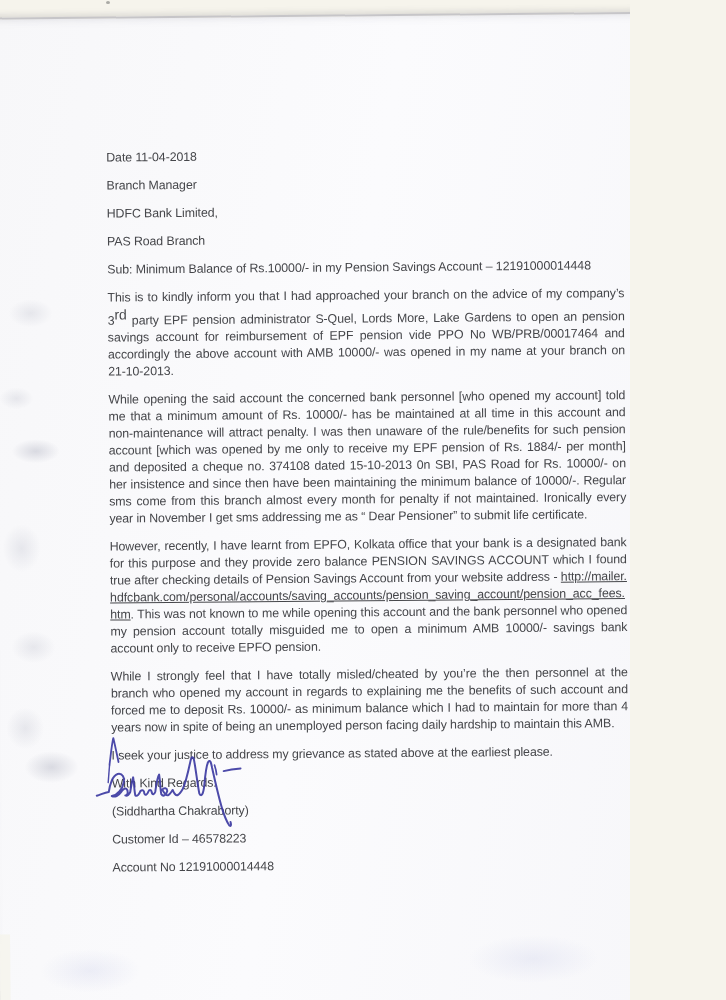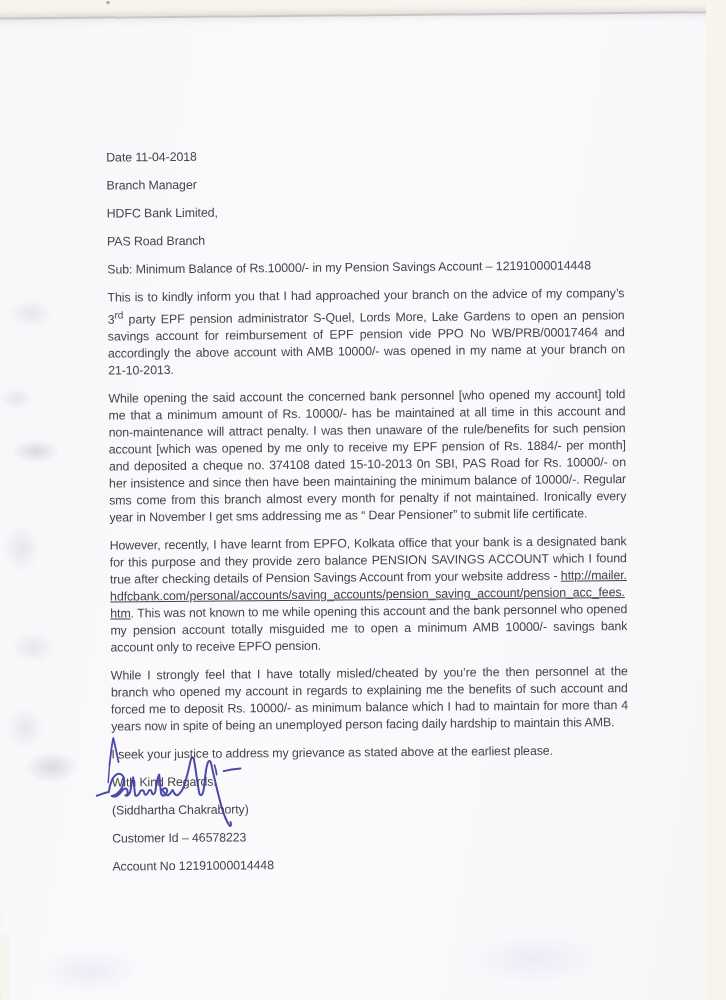--- a/index.html
+++ b/index.html
@@ -2,21 +2,21 @@
 <html><head>
 <meta charset="utf-8">
 <style>
   html, body {
     margin: 0; padding: 0;
     width: 726px; height: 1000px;
     overflow: hidden;
     background: #f6f4ec;
     font-family: "Liberation Sans", sans-serif;
   }
-  .stage { position: relative; width: 706px; height: 1000px; overflow: hidden; }
+  .stage { position: relative; width: 630px; height: 1000px; overflow: hidden; }
 
   .speck {
     position: absolute; left: 106px; top: 1px; width: 4px; height: 3px;
     background: #8a8a88; border-radius: 50%; opacity: .7;
   }
 
   .paper {
     position: absolute; left: -8px; top: 15px; width: 742px; height: 1010px;
     background: linear-gradient(100deg, #f7f7f9 0%, #fbfbfd 45%, #f6f6f9 100%);
     border-top: 2px solid #c6c5c8;
@@ -50,21 +50,21 @@
     line-height: 17px;
     letter-spacing: -0.1px;
   }
   .content p { margin: 0 0 11px 0; }
   .para { text-align: justify; margin: 0 0 10px 0; }
   .closing-line { margin: 0 0 12px 0; }
   .regards-line { margin: 0 0 10px 0; }
   .signatory-line { margin: 0 0 9px 0; }
   .customer-line { margin: 0 0 15px 0; }
   .account-line { margin: 0; }
-  sup { font-size: 10px; letter-spacing: 0; }
+  sup { font-size: 14px; letter-spacing: 0; }
   .doc-link {
     color: #46474b;
     text-decoration: underline;
     word-break: break-all;
   }
 
   .sig-svg {
     position: absolute; left: 96px; top: 686px; width: 240px; height: 160px;
     pointer-events: none;
   }

